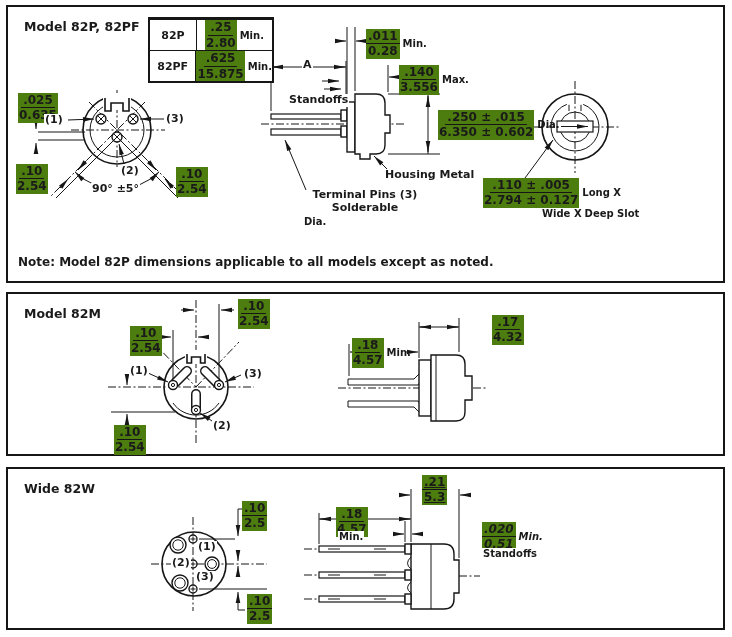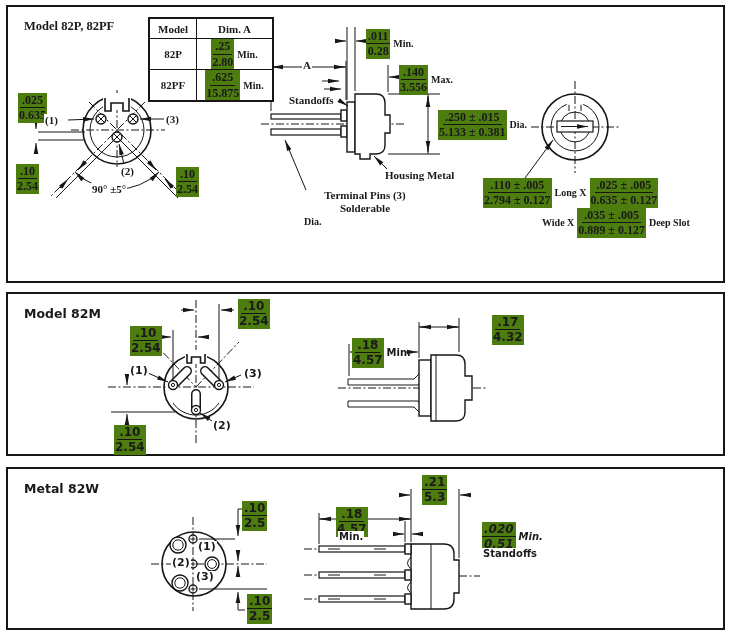--- a/index.html
+++ b/index.html
@@ -1,19 +1,19 @@
 <!DOCTYPE html>
 <html><head>
 <meta charset="utf-8">
 <style>
   html,body{margin:0;padding:0;background:#fff;}
   .page{position:relative;width:732px;height:637px;background:#ffffff;
         font-family:"DejaVu Sans","Liberation Sans",sans-serif;color:#1a1a1a;overflow:hidden;}
   .panel{position:absolute;left:6px;width:719px;border:2px solid #161616;background:#fff;box-sizing:border-box;}
-  #p1{top:5px;height:278px;font-family:Liberation Serif, serif;}
+  #p1{top:5px;height:278px;}
   #p2{top:292px;height:164px;}
   #p3{top:467px;height:163px;}
   svg.draw{position:absolute;left:0;top:0;}
   .k{stroke:#161616;stroke-width:1.6;fill:none;}
   .t{stroke:#161616;stroke-width:1;fill:none;}
   .d{stroke:#161616;stroke-width:1;fill:none;stroke-dasharray:8 2.5 2 2.5;}
   .kw{stroke:#161616;stroke-width:1.4;fill:#fff;}
   .tw{stroke:#161616;stroke-width:1.2;fill:#fff;}
   .wf{fill:#fff;stroke:none;}
   .ttl{position:absolute;font-weight:bold;font-size:12.5px;white-space:nowrap;}
@@ -126,24 +126,20 @@
         <circle class="t" cx="567" cy="120" r="15"></circle>
         <rect class="tw" x="549" y="114" width="36" height="11"></rect>
         <path class="t" d="M553,119.5 L580,119.5" marker-end="url(#a1)"></path>
         <path class="t" d="M517,171 L545,133" marker-end="url(#a1)"></path>
       </g>
     </svg>
 
     <div class="ttl" style="left:16px;top:12px;">Model 82P, 82PF</div>
 
     <div class="tbl">
-      <div class="tr th">
-        <div class="tc c1">Model</div>
-        <div class="tc c2">Dim. A</div>
-      </div>
       <div class="tr">
         <div class="tc c1">82P</div>
         <div class="tc c2">
           <span class="frac">
               <span class="num">.25</span>
               <span class="den">2.80</span>
             </span>
           <span class="sfx">Min.</span>
         </div>
       </div>
@@ -188,51 +184,44 @@
     <div class="dim" style="left:391px;top:58px;text-align:center;">
       <span class="frac">
           <span class="num">.140</span>
           <span class="den">3.556</span>
         </span>
       <span>Max.</span>
     </div>
     <div class="dim" style="left:430px;top:103px;">
       <span class="frac">
           <span class="num">.250 ± .015</span>
-          <span class="den">5.133 ± 0.381</span>
+          <span class="den">6.350 ± 0.602</span>
         </span>
       <span>Dia.</span>
     </div>
     <div class="lbl" style="left:376px;top:162px;">Housing Metal</div>
     <div class="lbl" style="left:300px;top:182px;width:112px;text-align:center;">Terminal Pins (3)</div>
     <div class="lbl" style="left:300px;top:195px;width:112px;text-align:center;">Solderable</div>
     <div class="dim" style="left:296px;top:209px;">
       <span>Dia.</span>
     </div>
 
     <div class="dim" style="left:475px;top:171px;">
       <span class="frac">
           <span class="num">.110 ± .005</span>
           <span class="den">2.794 ± 0.127</span>
         </span>
       <span>Long X</span>
-      <span class="frac">
-          <span class="num">.025 ± .005</span>
-          <span class="den">0.635 ± 0.127</span>
-        </span>
     </div>
     <div class="dim" style="left:534px;top:201px;">
       <span>Wide X</span>
-      <span class="frac">
-          <span class="num">.035 ± .005</span>
-          <span class="den">0.889 ± 0.127</span>
-        </span>
       <span>Deep Slot</span>
     </div>
 
+    <div class="note" style="left:10px;top:248px;">Note: Model 82P dimensions applicable to all models except as noted.</div>
   </div>
 
   <div class="panel" id="p2">
     <svg class="draw" width="715" height="160" viewBox="0 0 715 160">
       <defs>
         <marker id="a2" viewBox="0 0 12 6" refX="11.5" refY="3" markerWidth="12" markerHeight="6" markerUnits="userSpaceOnUse" orient="auto-start-reverse">
           <path d="M0.5,0.7 L11.5,3 L0.5,5.3 Z" fill="#161616"></path>
         </marker>
       </defs>
 
@@ -382,33 +371,33 @@
         <path class="t" d="M311,50 L328,50 M356,50 L403,50"></path>
         <path class="t" d="M319,50 L312,50" marker-end="url(#a3)"></path>
         <path class="t" d="M395,50 L402,50" marker-end="url(#a3)"></path>
 
         <path class="t" d="M397,52 L397,73"></path>
         <path class="t" d="M388,65 L396,65" marker-end="url(#a3)"></path>
         <path class="t" d="M412,65 L404,65" marker-end="url(#a3)"></path>
       </g>
     </svg>
 
-    <div class="ttl" style="left:16px;top:12px;">Metal 82W</div>
+    <div class="ttl" style="left:16px;top:12px;">Wide 82W</div>
     <span class="frac" style="position:absolute;left:234px;top:32px;">
         <span class="num">.10</span>
         <span class="den">2.5</span>
       </span>
     <span class="frac" style="position:absolute;left:239px;top:125px;">
         <span class="num">.10</span>
         <span class="den">2.5</span>
       </span>
     <div class="lbl" style="left:189px;top:72px;">(1)</div>
     <div class="lbl" style="left:163px;top:88px;">(2)</div>
     <div class="lbl" style="left:187px;top:102px;">(3)</div>
-    <span class="frac" style="position:absolute;left:414px;top:6px;">
+    <span class="frac" style="position:absolute;left:414px;top:6px;text-decoration:underline;">
         <span class="num">.21</span>
         <span class="den">5.3</span>
       </span>
     <span class="frac" style="position:absolute;left:328px;top:38px;">
         <span class="num">.18</span>
         <span class="den">4.57</span>
       </span>
     <div class="lbl" style="left:330px;top:62px;font-size:10px;">Min.</div>
     <div class="dim" style="left:474px;top:53px;font-style:italic;">
       <span class="frac">

